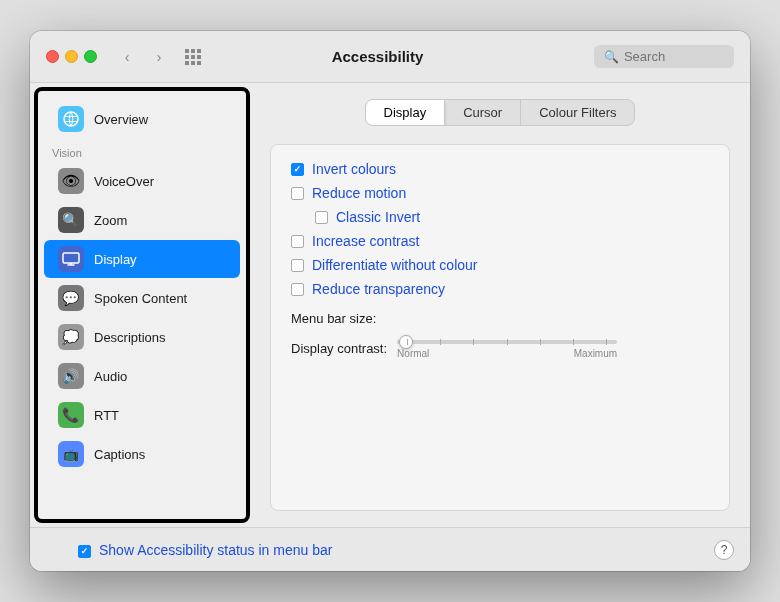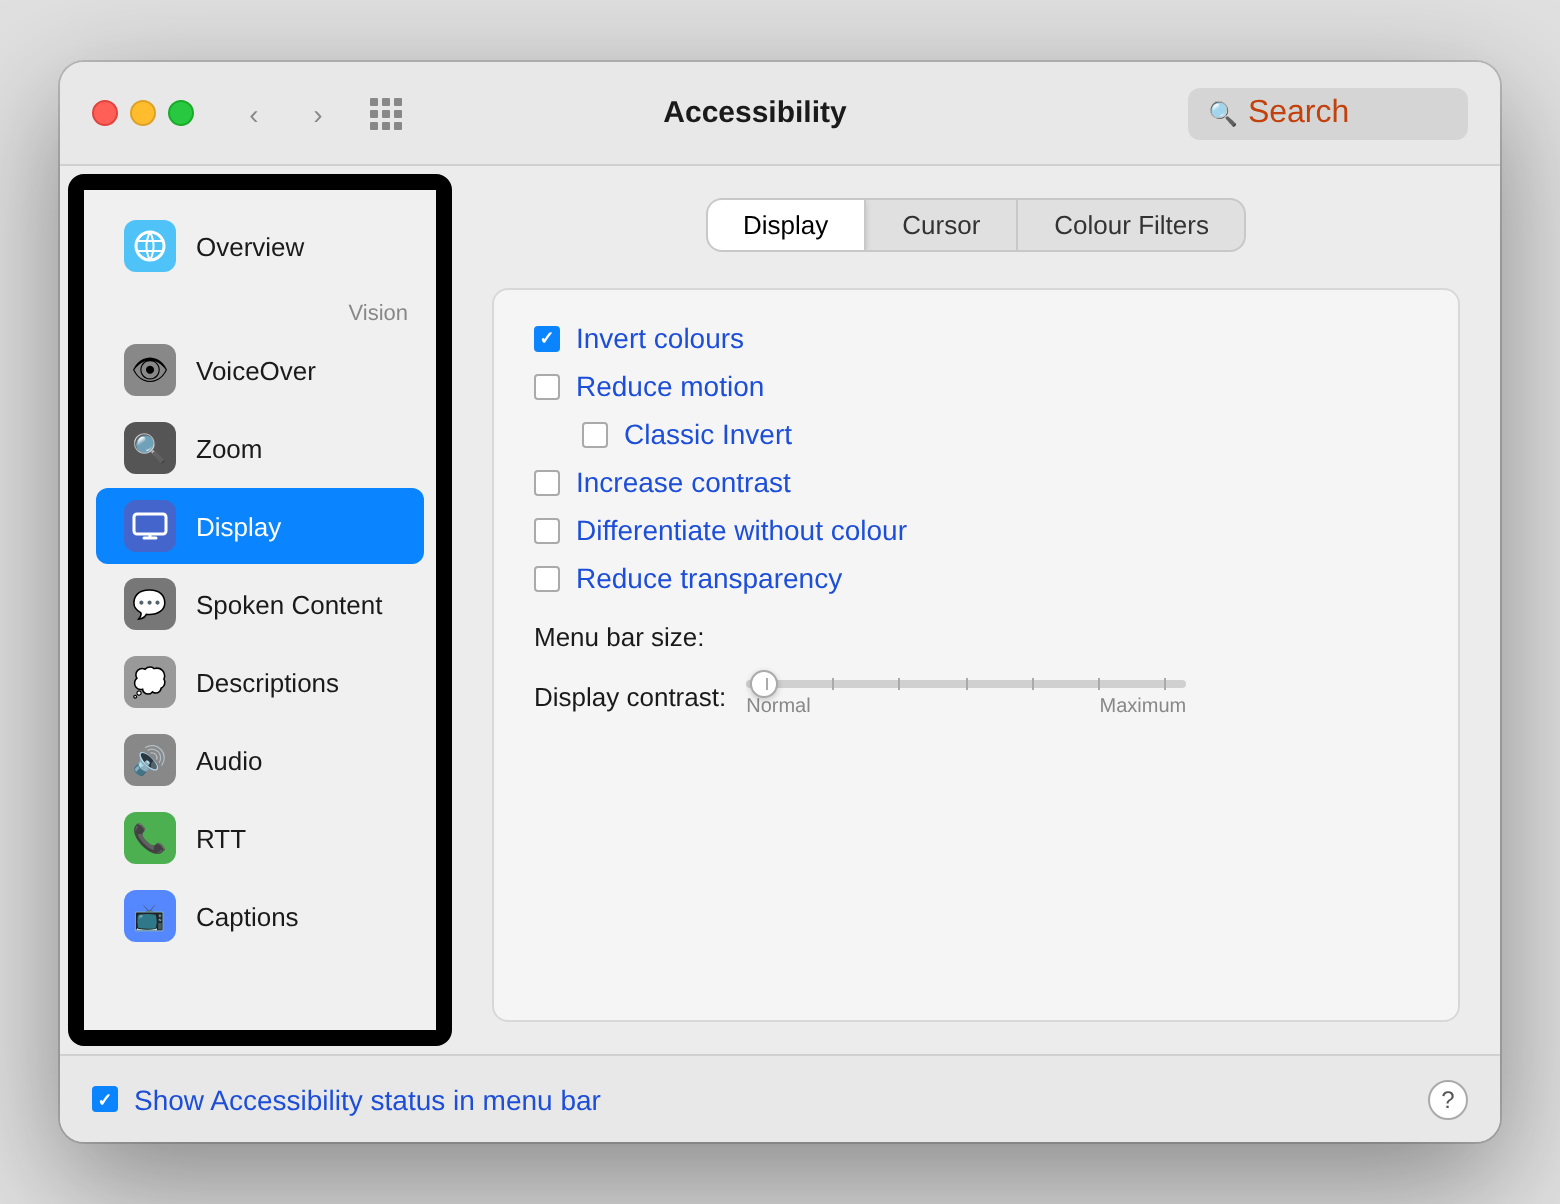--- a/index.html
+++ b/index.html
@@ -98,48 +98,47 @@
       padding: 4px 10px;
       gap: 5px;
       width: 140px;
       margin-left: auto;
     }
     .search-icon-svg {
       color: #888;
       font-size: 12px;
     }
     .search-input-fake {
-      font-size: 16px;
-      color: #c2410c;
+      font-size: 13px;
+      color: #737373;
       background: transparent;
       border: none;
       outline: none;
       width: 100%;
     }
 
     
     .content {
       display: flex;
       flex: 1;
       overflow: hidden;
     }
 
     
     .sidebar {
-      width: 192px;
+      width: 216px;
       background: #f0f0f0;
       border-right: 1px solid #d0d0d0;
       padding: 8px 0;
       overflow-y: auto;
       flex-shrink: 0;
-      border: 8px solid #000000;
+      border: 4px solid #000000;
       border-radius: 0 0 0 8px;
       margin: 4px 0 4px 4px;
       border-radius: 8px;
-      text-align: right;
     }
 
     .sidebar-item {
       display: flex;
       align-items: center;
       padding: 6px 14px;
       cursor: pointer;
       gap: 10px;
       border-radius: 6px;
       margin: 1px 6px;
@@ -341,23 +340,24 @@
       height: 44px;
       background: #e8e8e8;
       border-top: 1px solid #d0d0d0;
       display: flex;
       align-items: center;
       padding: 0 16px;
       flex-shrink: 0;
     }
     .bottom-checkbox-area {
       display: flex;
-      align-items: center;
+      align-items: flex-end;
       gap: 8px;
       flex: 1;
+      margin-left: 32px;
     }
     .help-btn {
       width: 20px;
       height: 20px;
       border-radius: 50%;
       border: 1px solid #aaa;
       background: white;
       font-size: 12px;
       display: flex;
       align-items: center;

